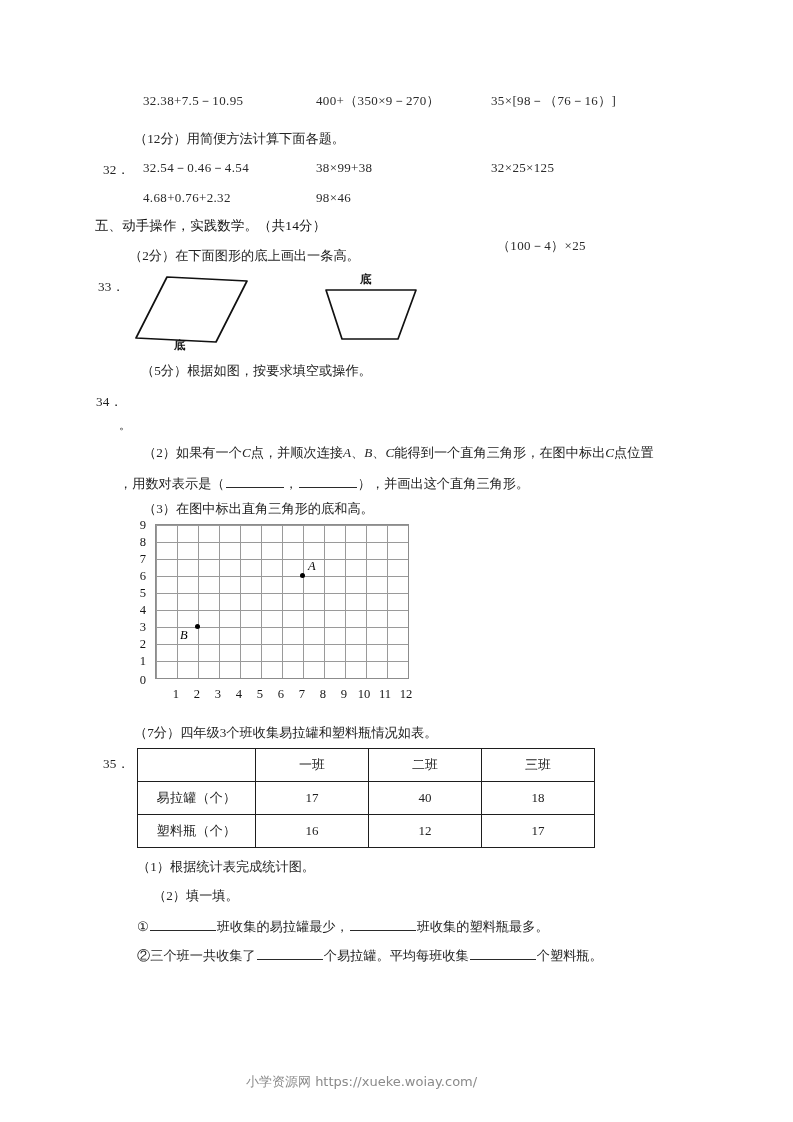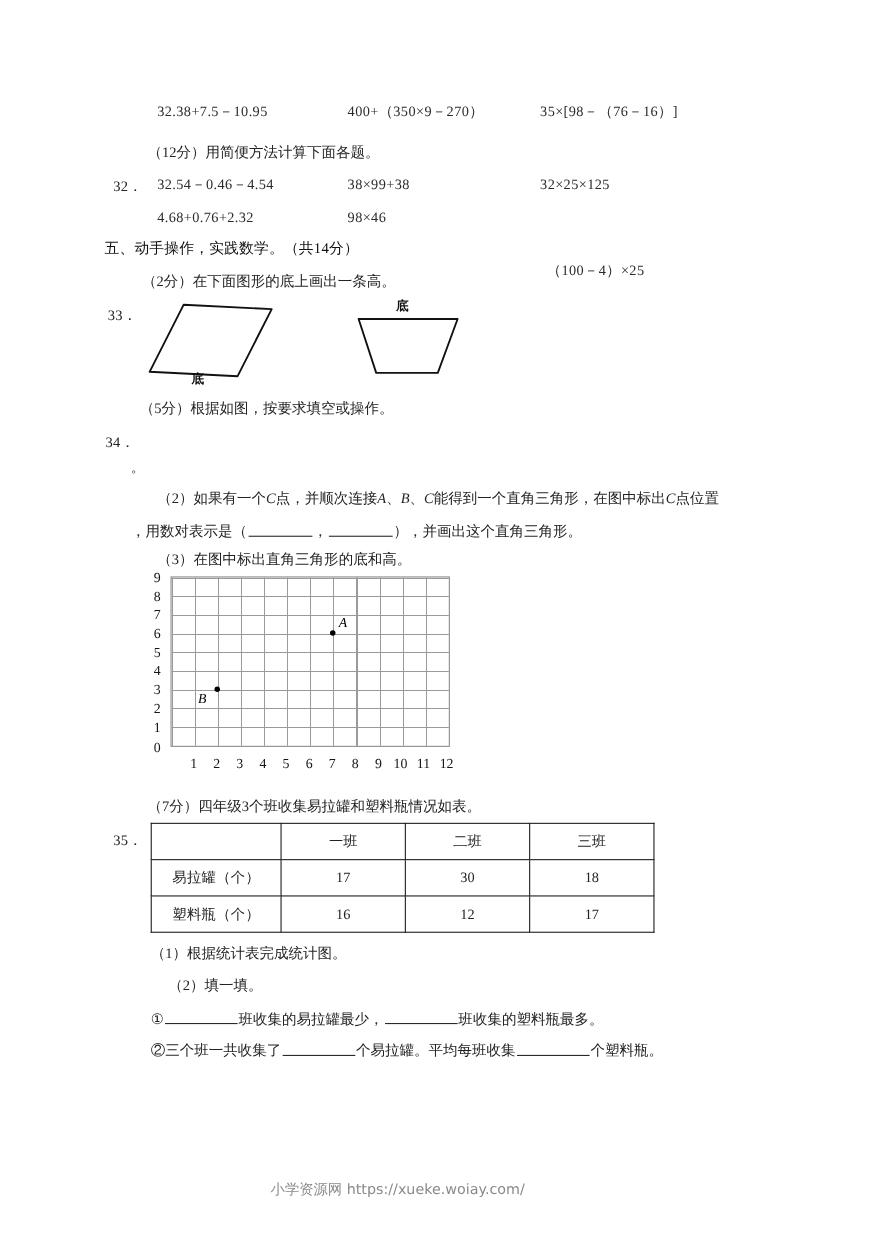--- a/index.html
+++ b/index.html
@@ -174,21 +174,21 @@
   </div>
 
   <div class="shape-wrap" style="left:318px; top:272px; width:110px; height:78px;">
     <div class="shape-label" style="left:42px; top:2px;">底</div>
     <svg width="110" height="78" viewBox="0 0 110 78" style="position:absolute; left:0; top:0;">
       <polygon points="8,18 98,18 80,67 24,67" fill="#ffffff" stroke="#111111" stroke-width="1.7" stroke-linejoin="round"></polygon>
     </svg>
   </div>
 
   <div class="ln qnum" style="left:96px; top:364px;">34．</div>
-  <div class="ln" style="left:127px; top:364px;text-align:center;">（5分）根据如图，按要求填空或操作。</div>
+  <div class="ln" style="left:141px; top:364px;text-align:center;">（5分）根据如图，按要求填空或操作。</div>
 
   <div class="ln" style="left:119px; top:419px; font-size:12px;">。</div>
 
   <div class="ln" style="left:143px; top:446px;text-align:right;">
     <span>（2）如果有一个</span><span class="ital">C</span><span>点，并顺次连接</span><span class="ital">A</span><span>、</span><span class="ital">B</span><span>、</span><span class="ital">C</span><span>能得到一个直角三角形，在图中标出</span><span class="ital">C</span><span>点位置</span></div>
 
   <div class="ln" style="left:119px; top:474px;">
     <span>，用数对表示是（</span><span class="blank b-mid"></span>，<span class="blank b-mid"></span><span>），并画出这个直角三角形。</span></div>
 
   <div class="ln" style="left:143px; top:502px;">（3）在图中标出直角三角形的底和高。</div>
@@ -241,21 +241,21 @@
     <tbody>
       <tr>
         <td></td>
         <td>一班</td>
         <td>二班</td>
         <td>三班</td>
       </tr>
       <tr>
         <td class="rowhdr">易拉罐（个）</td>
         <td>17</td>
-        <td>30</td>
+        <td>40</td>
         <td>18</td>
       </tr>
       <tr>
         <td class="rowhdr">塑料瓶（个）</td>
         <td>16</td>
         <td>12</td>
         <td>17</td>
       </tr>
     </tbody>
   </table>

